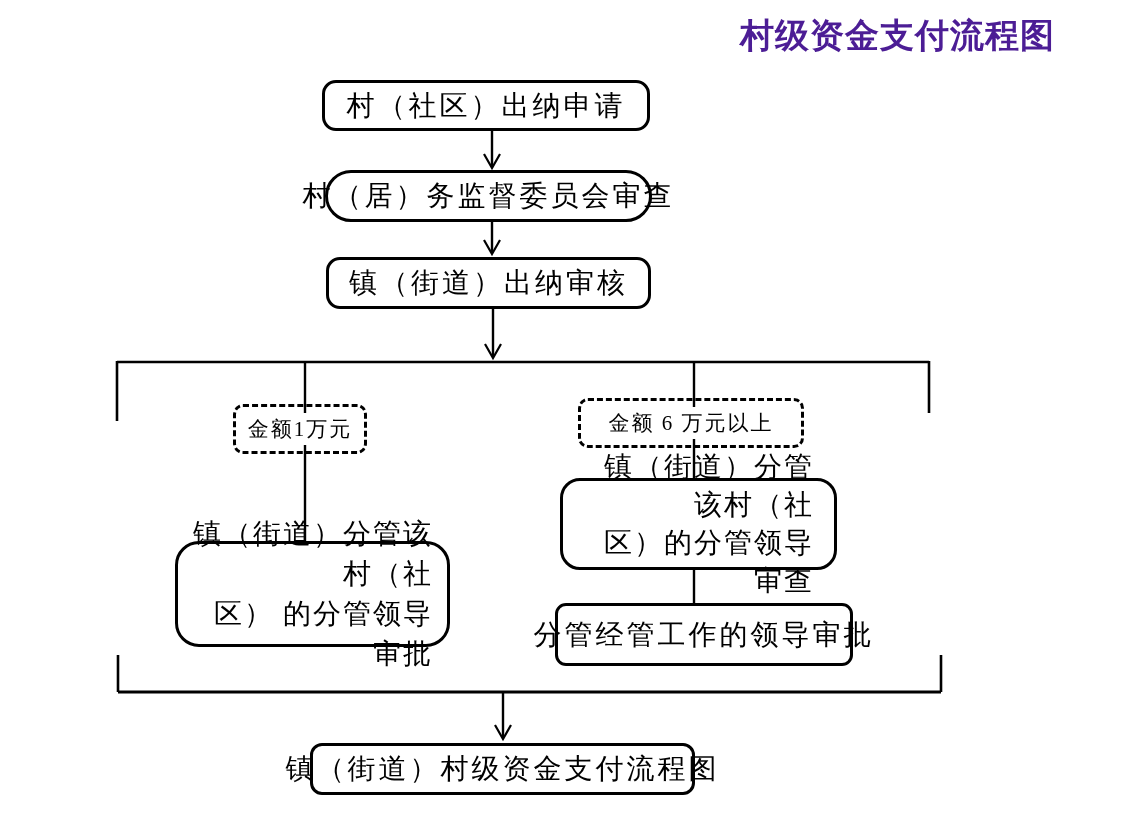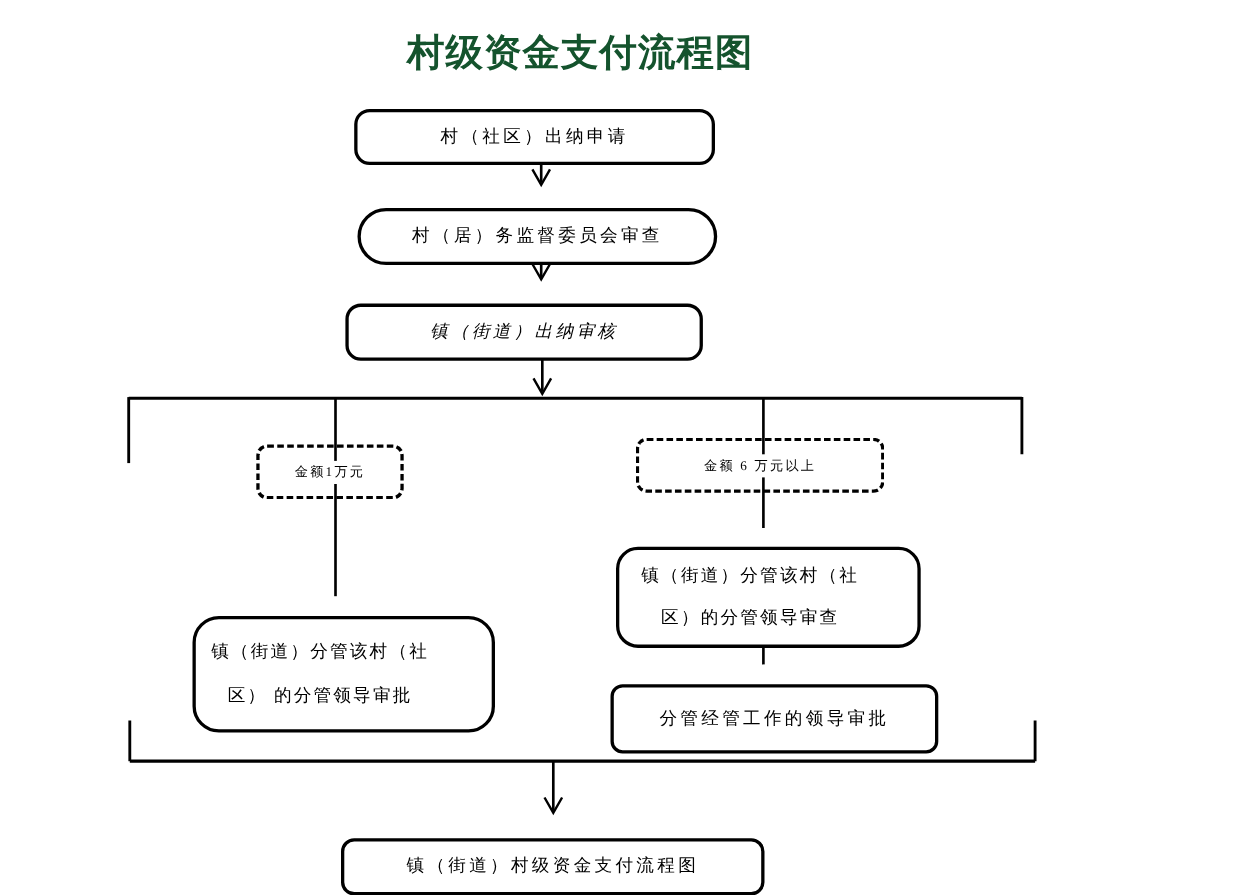--- a/index.html
+++ b/index.html
@@ -18,73 +18,71 @@
   #connector-layer {
     position: absolute;
     left: 0; top: 0;
     width: 1125px; height: 814px;
   }
   .page-title {
     position: absolute;
     left: 0;
     top: 13px;
     width: 1055px;
-    text-align: center;
+    text-align: right;
     font-family: "Liberation Sans", sans-serif;
     font-weight: bold;
     font-size: 34px;
     letter-spacing: 1px;
-    color: #14532d;
+    color: #4c1d95;
     white-space: nowrap;
-    margin-top: 12px;
   }
   .node {
     position: absolute;
     box-sizing: border-box;
     background: #ffffff;
     border: 3px solid #000000;
     color: #000000;
     display: flex;
     align-items: center;
     justify-content: center;
-    font-size: 16px;
+    font-size: 28px;
     letter-spacing: 3px;
     line-height: 1.2;
     white-space: nowrap;
-    margin-top: 19px;
   }
   .node.two-line {
     justify-content: flex-start;
-    text-align: center;
+    text-align: right;
     white-space: pre-line;
     letter-spacing: 2px;
     line-height: 40px;
   }
   .cond {
     position: absolute;
     box-sizing: border-box;
     background: transparent;
     border: 3px dashed #000000;
     border-radius: 10px;
     color: #000000;
     display: flex;
     align-items: center;
     justify-content: center;
-    font-size: 12px;
+    font-size: 21px;
     letter-spacing: 2px;
     white-space: nowrap;
   }
   .cond .cond-label {
     background: #ffffff;
     padding: 2px 5px;
   }
   
   #node-apply        { left: 322px; top:  80px; width: 328px; height: 51px;  border-radius: 14px; }
   #node-committee    { left: 325px; top: 170px; width: 327px; height: 52px;  border-radius: 26px; }
-  #node-cashier      { left: 314px; top: 257px; width: 325px; height: 52px;  border-radius: 14px; font-style: italic; }
+  #node-cashier      { left: 326px; top: 257px; width: 325px; height: 52px;  border-radius: 14px; }
   #cond-left         { left: 233px; top: 404px; width: 134px; height: 50px; }
   #cond-right        { left: 578px; top: 398px; width: 226px; height: 50px; }
   #node-left-approve { left: 175px; top: 541px; width: 275px; height: 106px; border-radius: 24px; padding: 0 14px; }
   #node-right-review { left: 560px; top: 478px; width: 277px; height: 92px;  border-radius: 20px; padding: 0 20px; line-height: 38px; }
   #node-right-approve{ left: 555px; top: 603px; width: 298px; height: 63px;  border-radius: 11px; }
   #node-final        { left: 310px; top: 743px; width: 385px; height: 52px;  border-radius: 12px; }
 </style>
 </head>
 <body>
 

